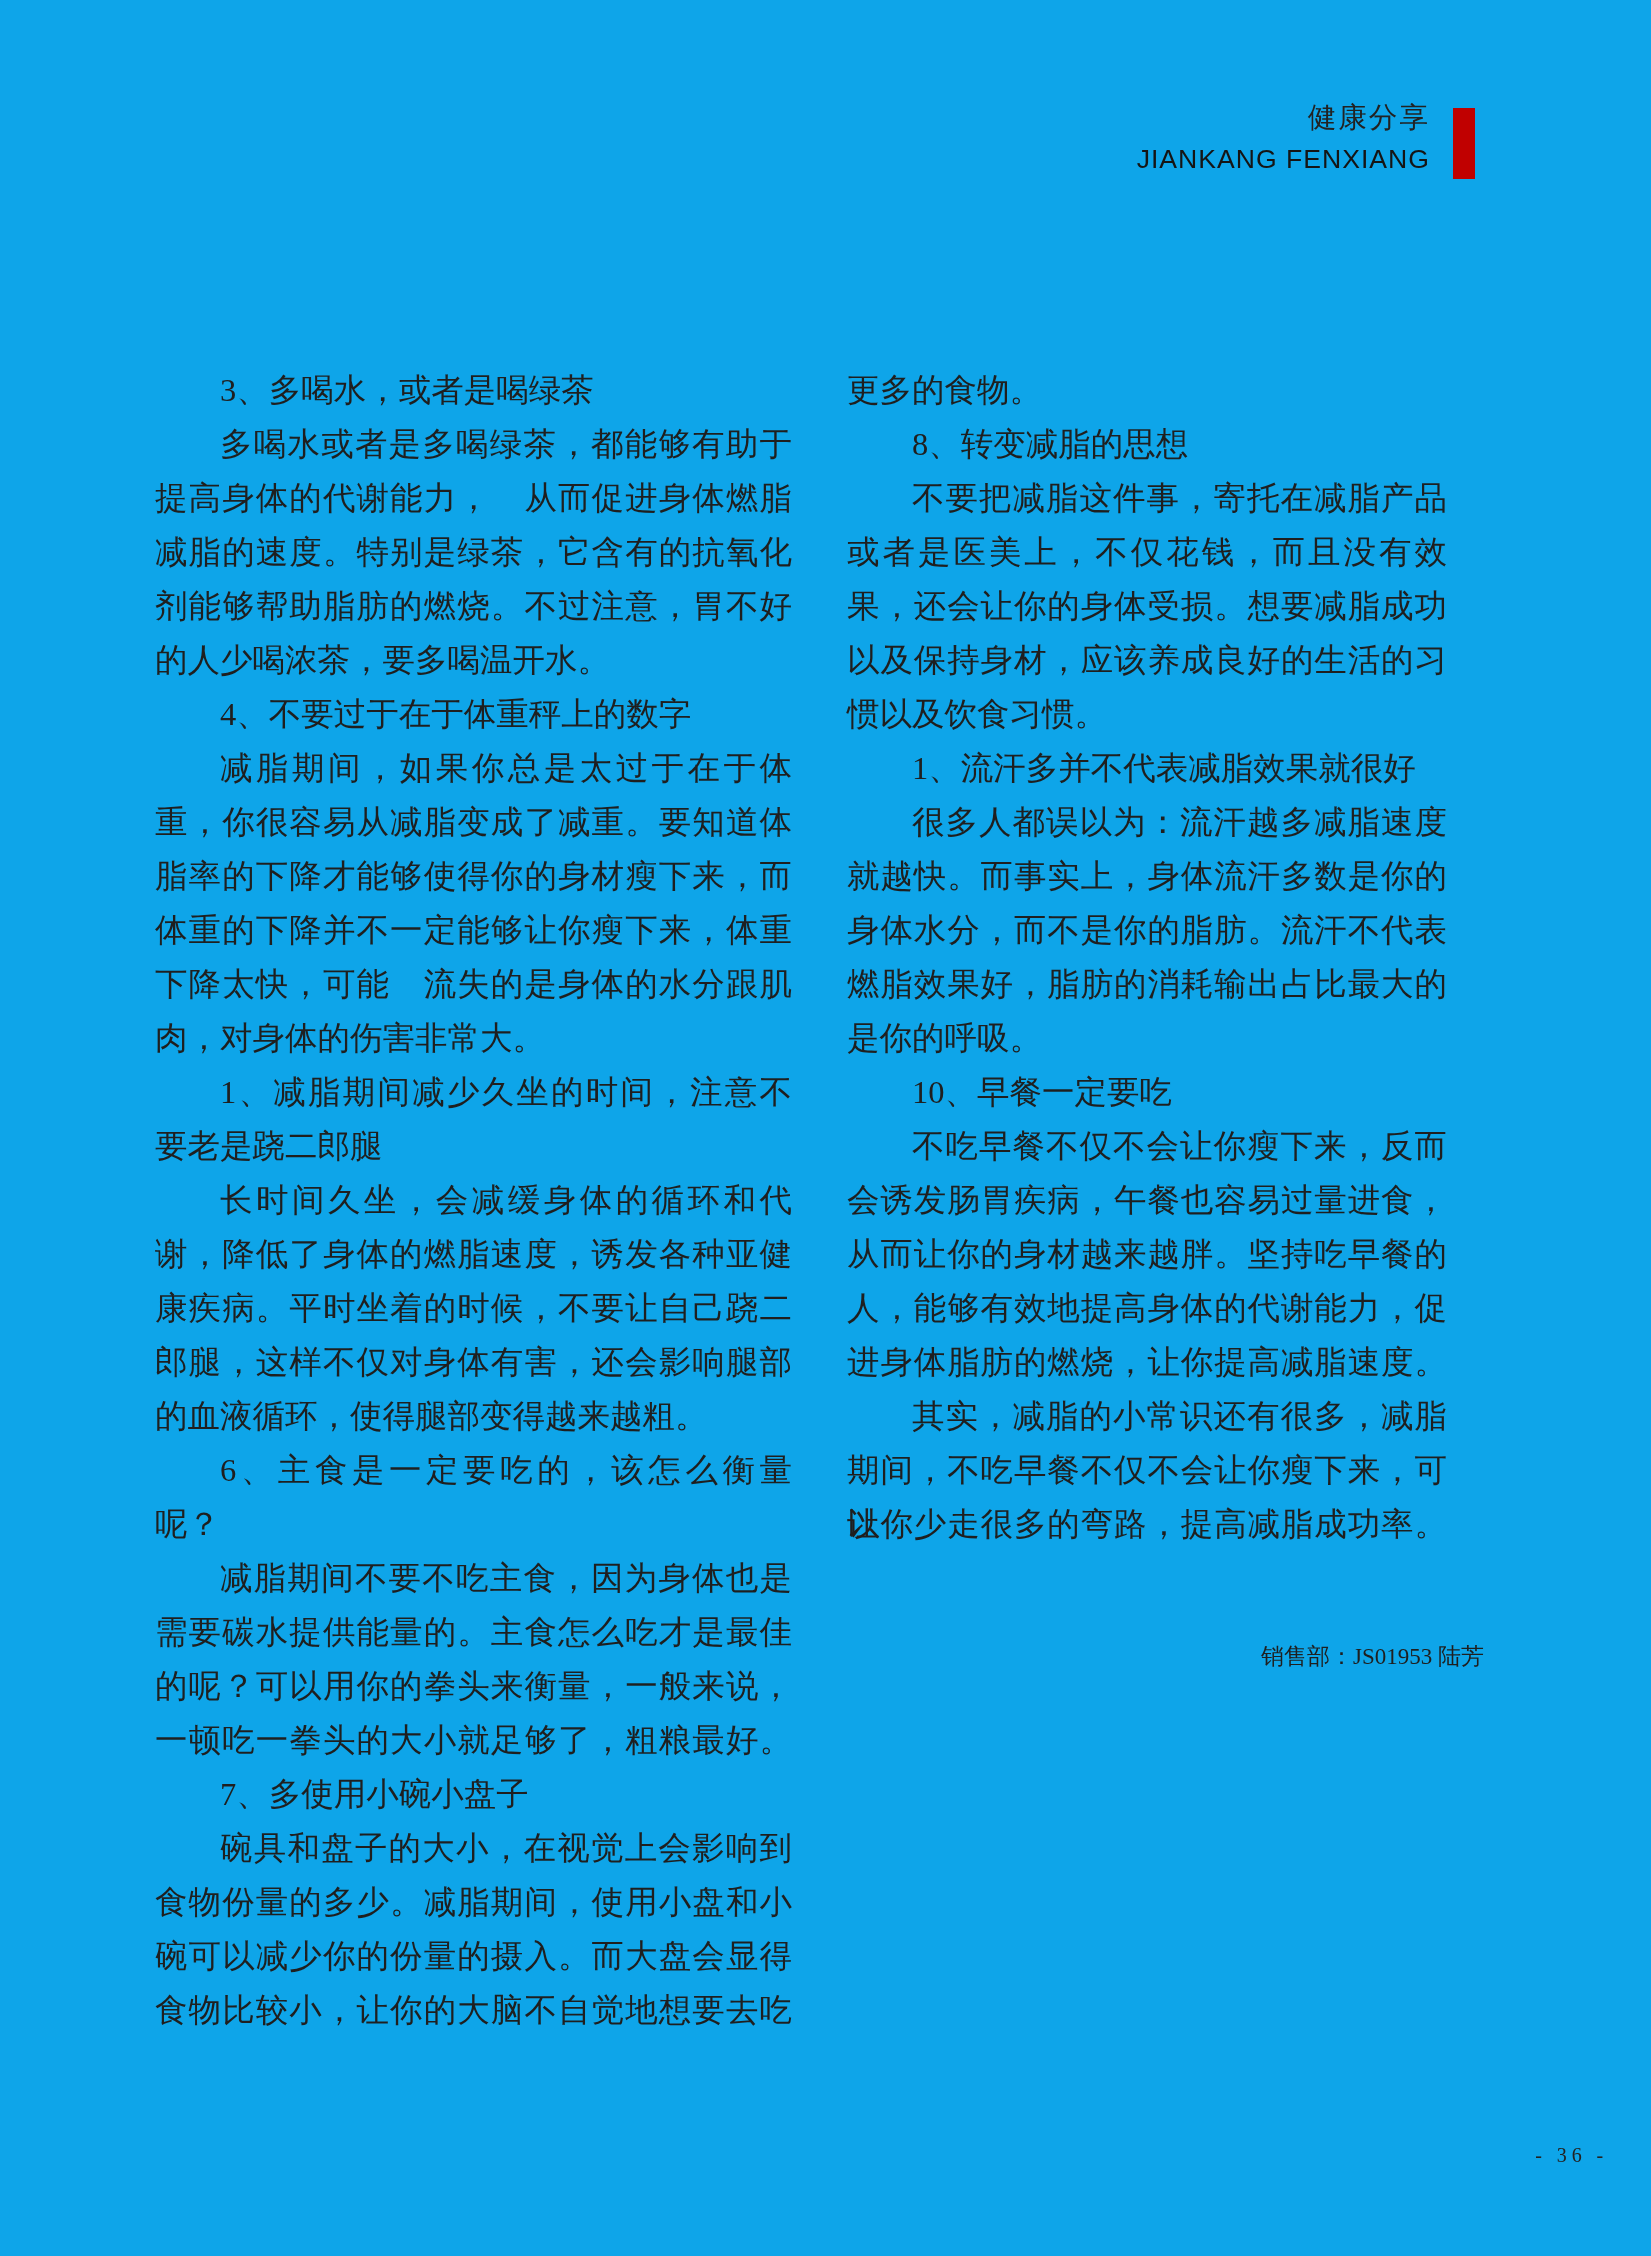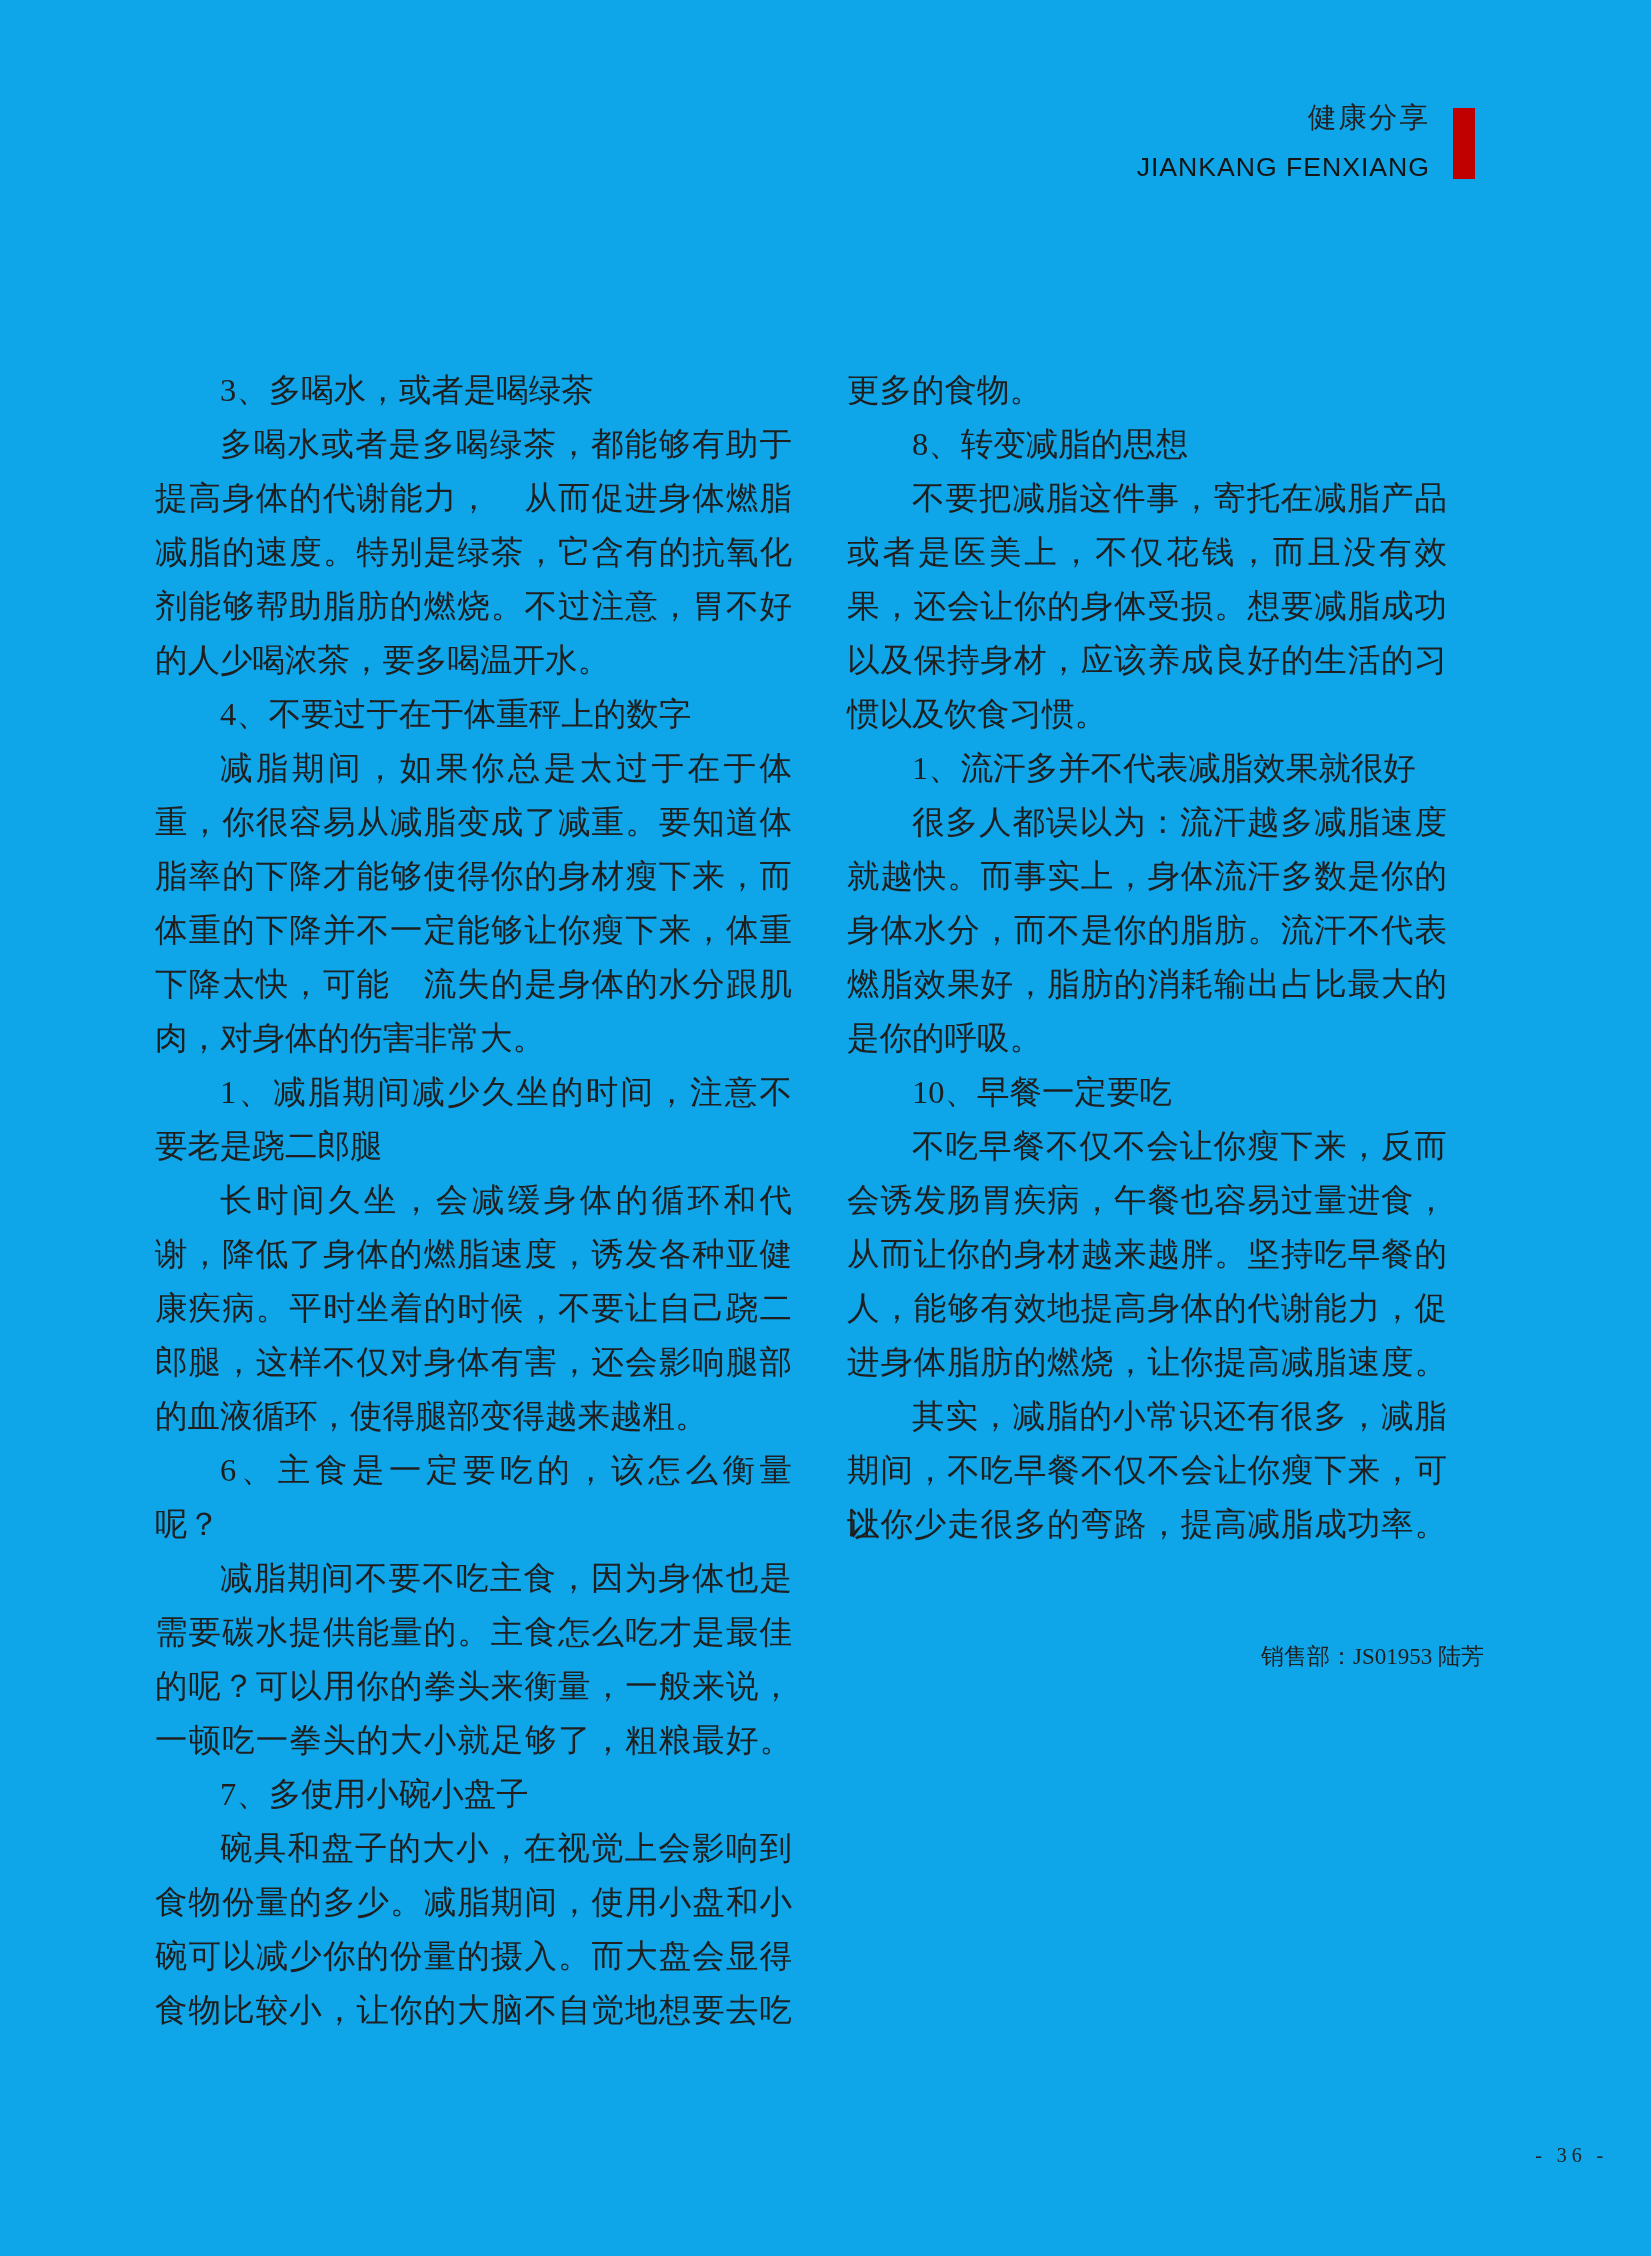--- a/index.html
+++ b/index.html
@@ -23,21 +23,21 @@
     letter-spacing:2px;
     color:#222222;
     line-height:33px;
   }
   #header-title-pinyin{
     font-family:"Liberation Sans","DejaVu Sans",sans-serif;
     font-size:26.6px;
     letter-spacing:1px;
     color:#151515;
     line-height:29.6px;
-    margin-top:19px;
+    margin-top:11px;
   }
   #accent-bar{
     position:absolute;
     left:1453px;
     top:108px;
     width:21.7px;
     height:71px;
   }
   
   .column{

